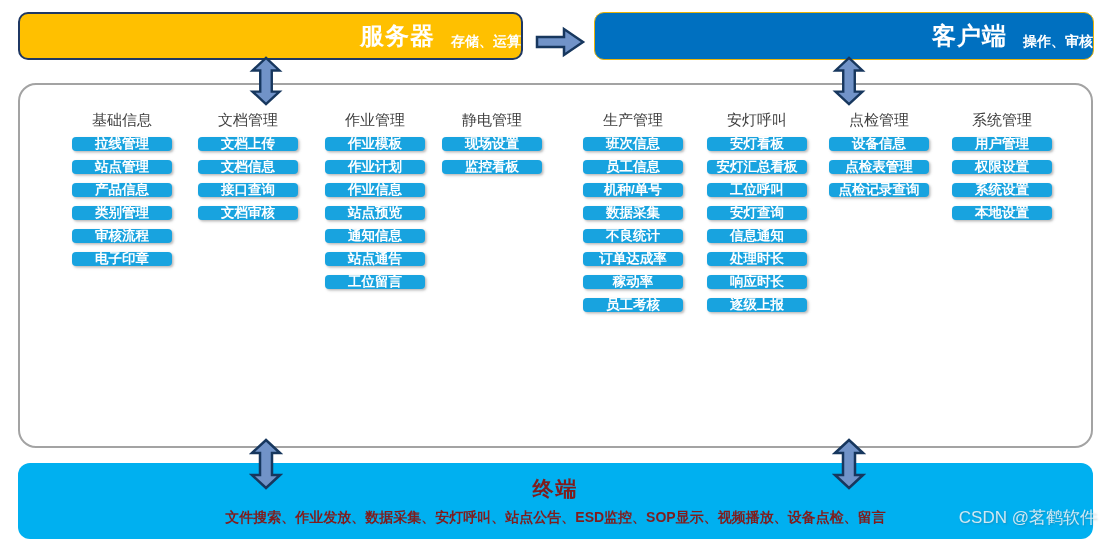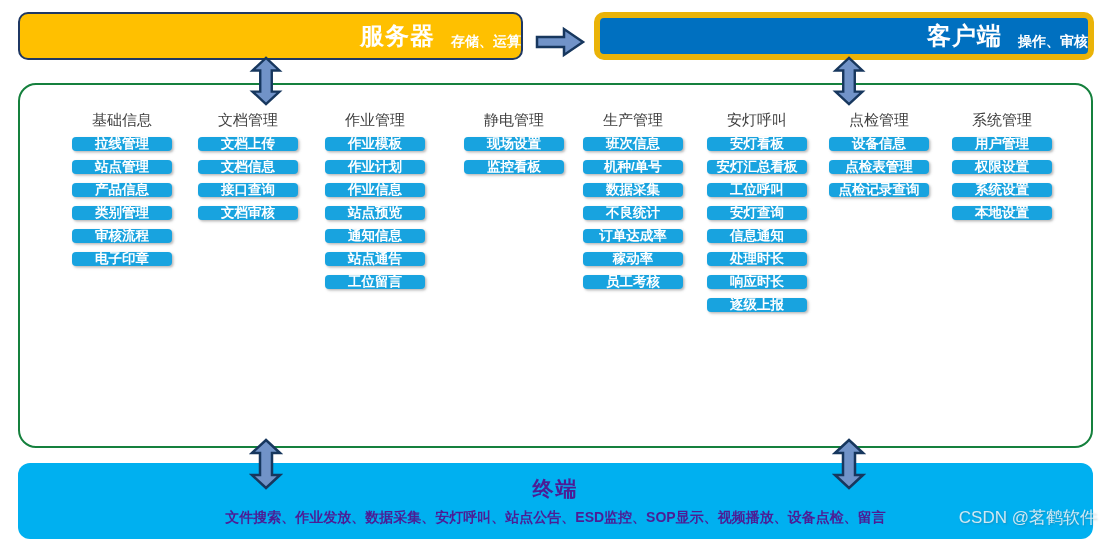--- a/index.html
+++ b/index.html
@@ -8,53 +8,53 @@
     font-family:"Liberation Sans","DejaVu Sans",sans-serif;
     overflow:hidden;
   }
   
   .top-box{
     position:absolute;top:12px;height:48px;border-radius:10px;
     display:flex;align-items:center;justify-content:flex-end;
     box-sizing:border-box;color:#fff;
   }
   .server-box{left:18px;width:505px;background:#FFC000;border:2px solid #1F3864;}
-  .client-box{left:594px;width:500px;background:#0070C0;border:6px solid #eab308;}
+  .client-box{left:594px;width:500px;background:#0070C0;border:1px solid #eab308;}
   .top-box .big-title{font-size:24px;font-weight:700;letter-spacing:1px;}
   .top-box .sub-title{font-size:14px;font-weight:600;margin-left:16px;margin-top:12px;}
   
   .arrow{position:absolute;z-index:5;}
   .h-arrow{left:534px;top:25px;width:52px;height:34px;}
   .v-arrow{width:34px;height:50px;}
   .v-arrow.tl{left:249px;top:56px;}
   .v-arrow.tr{left:832px;top:56px;}
   .v-arrow.bl{left:249px;top:438px;height:52px;}
   .v-arrow.br{left:832px;top:438px;height:52px;}
   
   .main-box{
     position:absolute;left:18px;top:83px;width:1075px;height:365px;
-    background:#ffffff;border:2px solid #15803d;border-radius:18px;
+    background:#ffffff;border:2px solid #a3a3a3;border-radius:18px;
     box-sizing:border-box;
   }
   .module-col{position:absolute;top:25px;width:100px;}
   .module-heading{
     width:100%;text-align:center;font-size:15px;color:#3F3F3F;
     line-height:20px;margin-bottom:7px;white-space:nowrap;
   }
   .module-button{
     width:100px;height:14px;margin-bottom:9px;border-radius:4px;
     background:#18A3DF;color:#ffffff;font-size:13.5px;font-weight:600;
     display:flex;align-items:center;justify-content:center;
     box-shadow:1.5px 1.5px 2.5px rgba(100,100,100,0.45);
     box-sizing:border-box;white-space:nowrap;cursor:pointer;
   }
   
   .terminal-box{
     position:absolute;left:18px;top:463px;width:1075px;height:76px;
-    background:#00B0F0;border-radius:12px;color:#4c1d95;
+    background:#00B0F0;border-radius:12px;color:#7f1d1d;
     display:flex;flex-direction:column;align-items:center;justify-content:center;
     box-sizing:border-box;
   }
   .terminal-title{font-size:21px;font-weight:700;letter-spacing:2px;}
   .terminal-subtitle{font-size:14px;font-weight:600;margin-top:6px;}
   
   .watermark{
     position:absolute;right:14px;top:506px;font-size:17px;
     color:rgba(235,241,246,0.88);text-shadow:1px 1px 2px rgba(60,90,110,0.35);
     z-index:6;
@@ -105,28 +105,29 @@
       <div class="module-col" style="left: 305px;">
         <div class="module-heading">作业管理</div>
         <div class="module-button">作业模板</div>
         <div class="module-button">作业计划</div>
         <div class="module-button">作业信息</div>
         <div class="module-button">站点预览</div>
         <div class="module-button">通知信息</div>
         <div class="module-button">站点通告</div>
         <div class="module-button">工位留言</div>
       </div>
-      <div class="module-col" style="left: 444px;">
+      <div class="module-col" style="left: 422px;">
         <div class="module-heading">静电管理</div>
         <div class="module-button">现场设置</div>
         <div class="module-button">监控看板</div>
       </div>
       <div class="module-col" style="left: 563px;">
         <div class="module-heading">生产管理</div>
         <div class="module-button">班次信息</div>
+        <div class="module-button">员工信息</div>
         <div class="module-button">机种/单号</div>
         <div class="module-button">数据采集</div>
         <div class="module-button">不良统计</div>
         <div class="module-button">订单达成率</div>
         <div class="module-button">稼动率</div>
         <div class="module-button">员工考核</div>
       </div>
       <div class="module-col" style="left: 687px;">
         <div class="module-heading">安灯呼叫</div>
         <div class="module-button">安灯看板</div>

